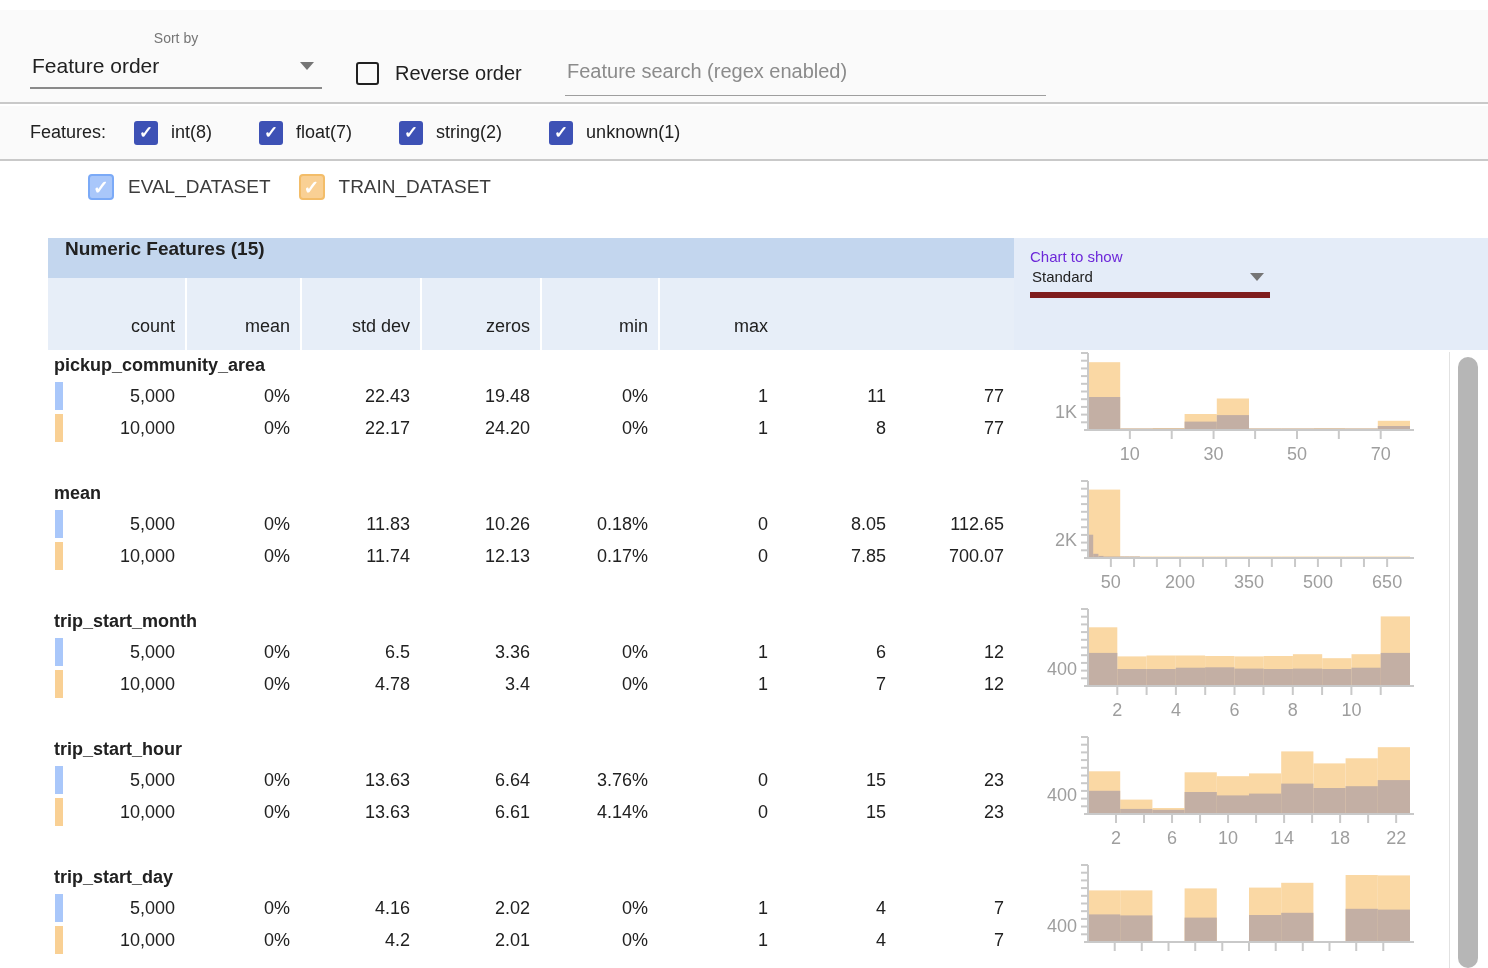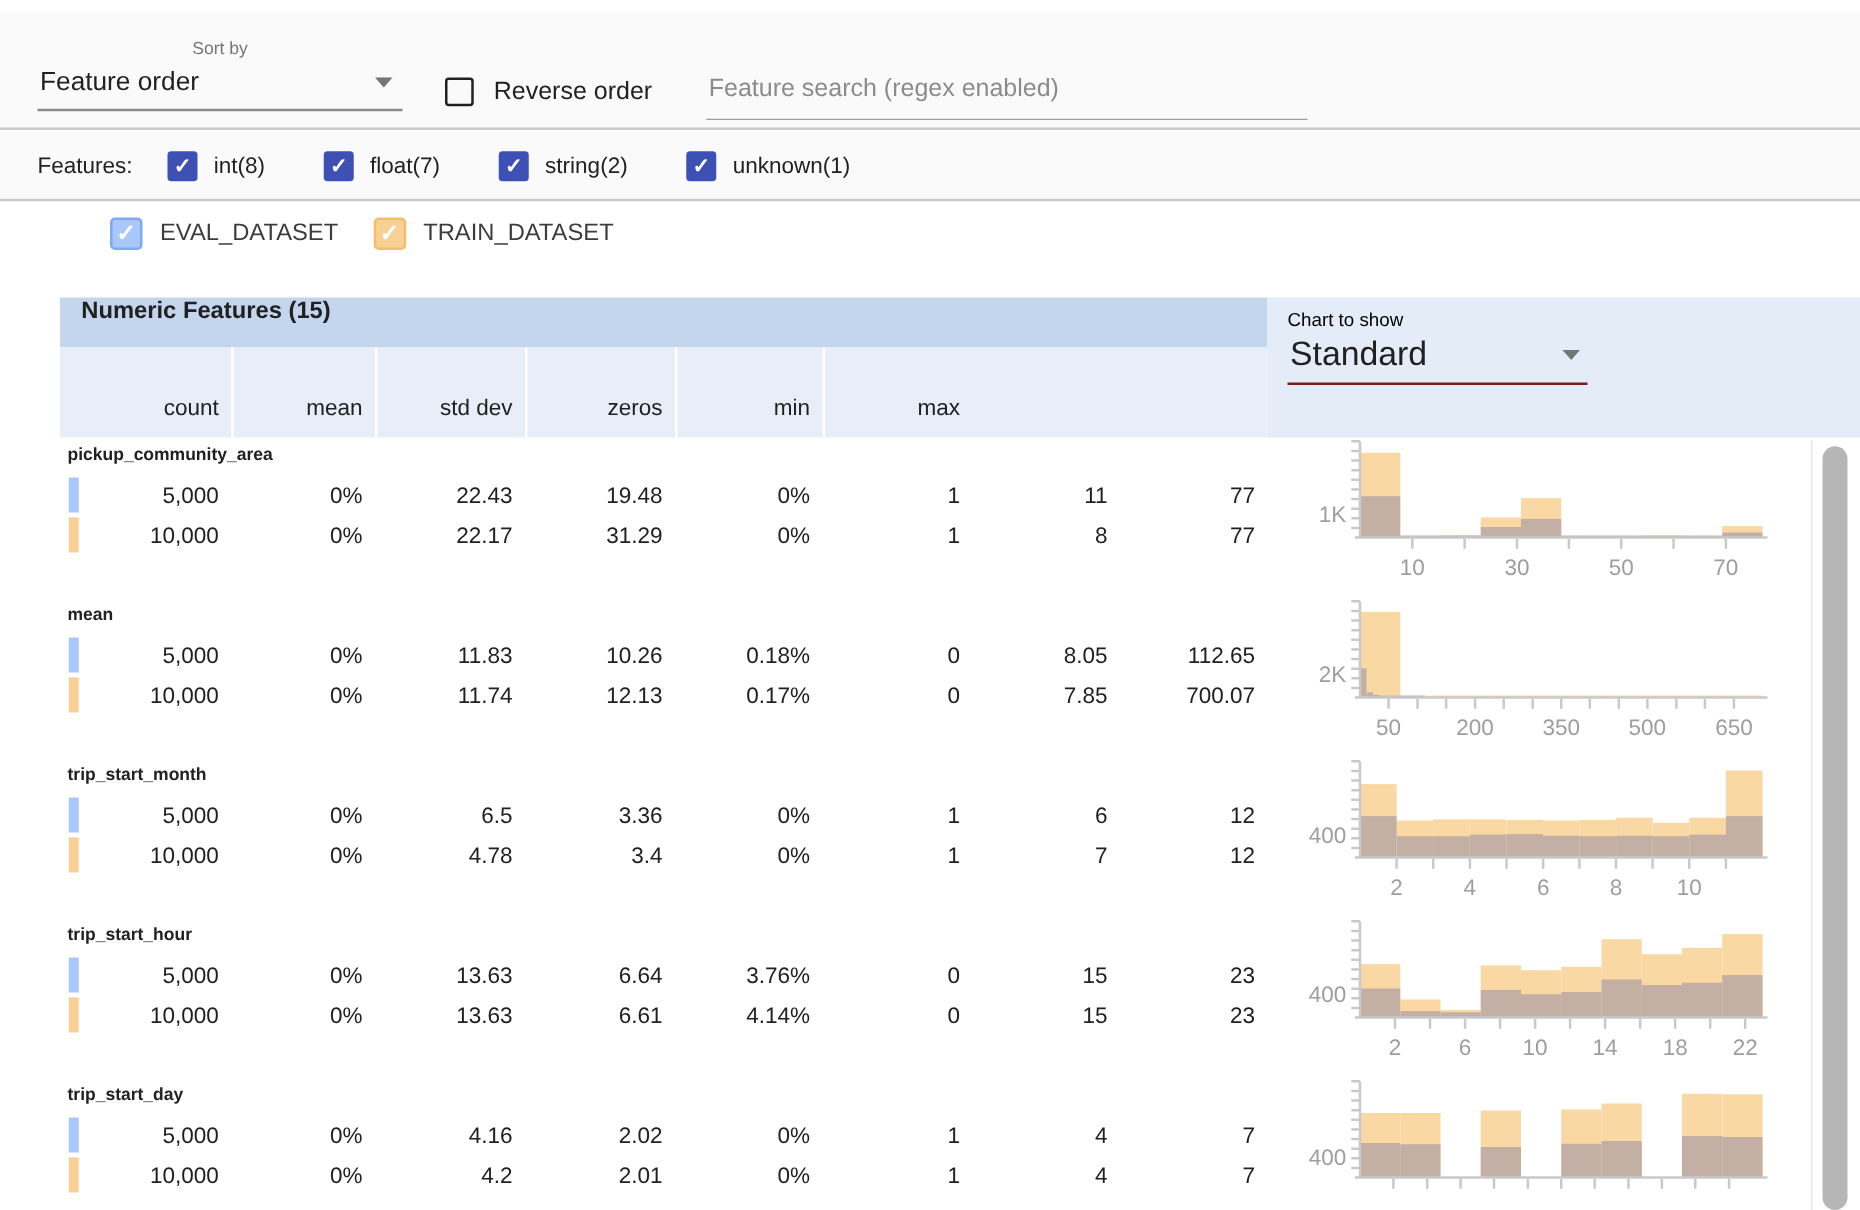--- a/index.html
+++ b/index.html
@@ -44,31 +44,31 @@
   .nf-title-band { position:absolute; left:48px; top:238px; width:966px; height:40px; background:#c3d6ee;
     display:flex; align-items:flex-start; padding-left:17px; font-size:19px; font-weight:bold; }
   .col-header { position:absolute; left:48px; top:278px; width:966px; height:72px; background:#e7eef8;
     display:grid; grid-template-columns:137px 115px 120px 120px 118px 120px 118px 118px; }
   .col-header .hcell { display:flex; align-items:flex-end; justify-content:flex-end;
     padding:0 10px 13px 0; font-size:18px; }
   .col-header .hcell + .hcell { border-left:2px solid #fff; }
   
   .chart-panel { position:absolute; left:1014px; top:238px; width:474px; height:112px;
     background:#e4ecf8; padding:10px 0 0 16px; }
-  .cts-caption { font-size:15px; color:#000000; }
+  .cts-caption { font-size:15px; color:#6d28d9; }
   .cts-select { width:240px; margin-top:2px; display:flex; align-items:center; justify-content:space-between;
-    font-size:27px; border-bottom:2px solid #7f1d1d; padding:1px 6px 7px 2px; cursor:pointer; }
+    font-size:15px; border-bottom:6px solid #7f1d1d; padding:1px 6px 7px 2px; cursor:pointer; }
   .cts-toggles { display:flex; gap:19px; margin-top:9px; align-items:center; }
   .toggle-item { display:flex; align-items:center; gap:4px; cursor:pointer; }
   .cb-small { width:15px; height:15px; border:2px solid #212121; border-radius:2px; background:transparent; }
   .toggle-label { font-size:17px; }
   
   .table-body { position:absolute; left:48px; top:352px; width:966px; height:616px; }
   .feature-block { position:absolute; left:0; width:966px; height:128px; }
-  .feature-name { position:absolute; left:6px; top:3px; font-size:14px; font-weight:bold; }
+  .feature-name { position:absolute; left:6px; top:3px; font-size:18px; font-weight:bold; }
   .stat-row { position:absolute; left:0; width:966px; height:32px;
     display:grid; grid-template-columns:137px 115px 120px 120px 118px 120px 118px 118px; align-items:center; }
   .stat-row .cell { text-align:right; padding-right:10px; font-size:18px; }
   .chip { position:absolute; left:7px; top:2px; width:8px; height:28px; }
   
   .charts-column { position:absolute; left:1026px; top:352px; width:420px; height:616px; }
   .charts-column svg { position:absolute; left:0; }
   svg text { font-family:"Liberation Sans", sans-serif; }
   
   .scroll-track { position:absolute; left:1449px; top:352px; width:39px; height:616px;
@@ -161,21 +161,21 @@
         <div class="cell">0%</div>
         <div class="cell">1</div>
         <div class="cell">11</div>
         <div class="cell">77</div>
       </div>
       <div class="stat-row" style="top: 60px;">
         <span class="chip" style="background: rgb(249, 208, 148);"></span>
         <div class="cell">10,000</div>
         <div class="cell">0%</div>
         <div class="cell">22.17</div>
-        <div class="cell">31.29</div>
+        <div class="cell">24.20</div>
         <div class="cell">0%</div>
         <div class="cell">1</div>
         <div class="cell">8</div>
         <div class="cell">77</div>
       </div>
     </div>
     <div class="feature-block" style="top: 128px;">
       <div class="feature-name">mean</div>
       <div class="stat-row" style="top: 28px;">
         <span class="chip" style="background: rgb(169, 199, 250);"></span>

